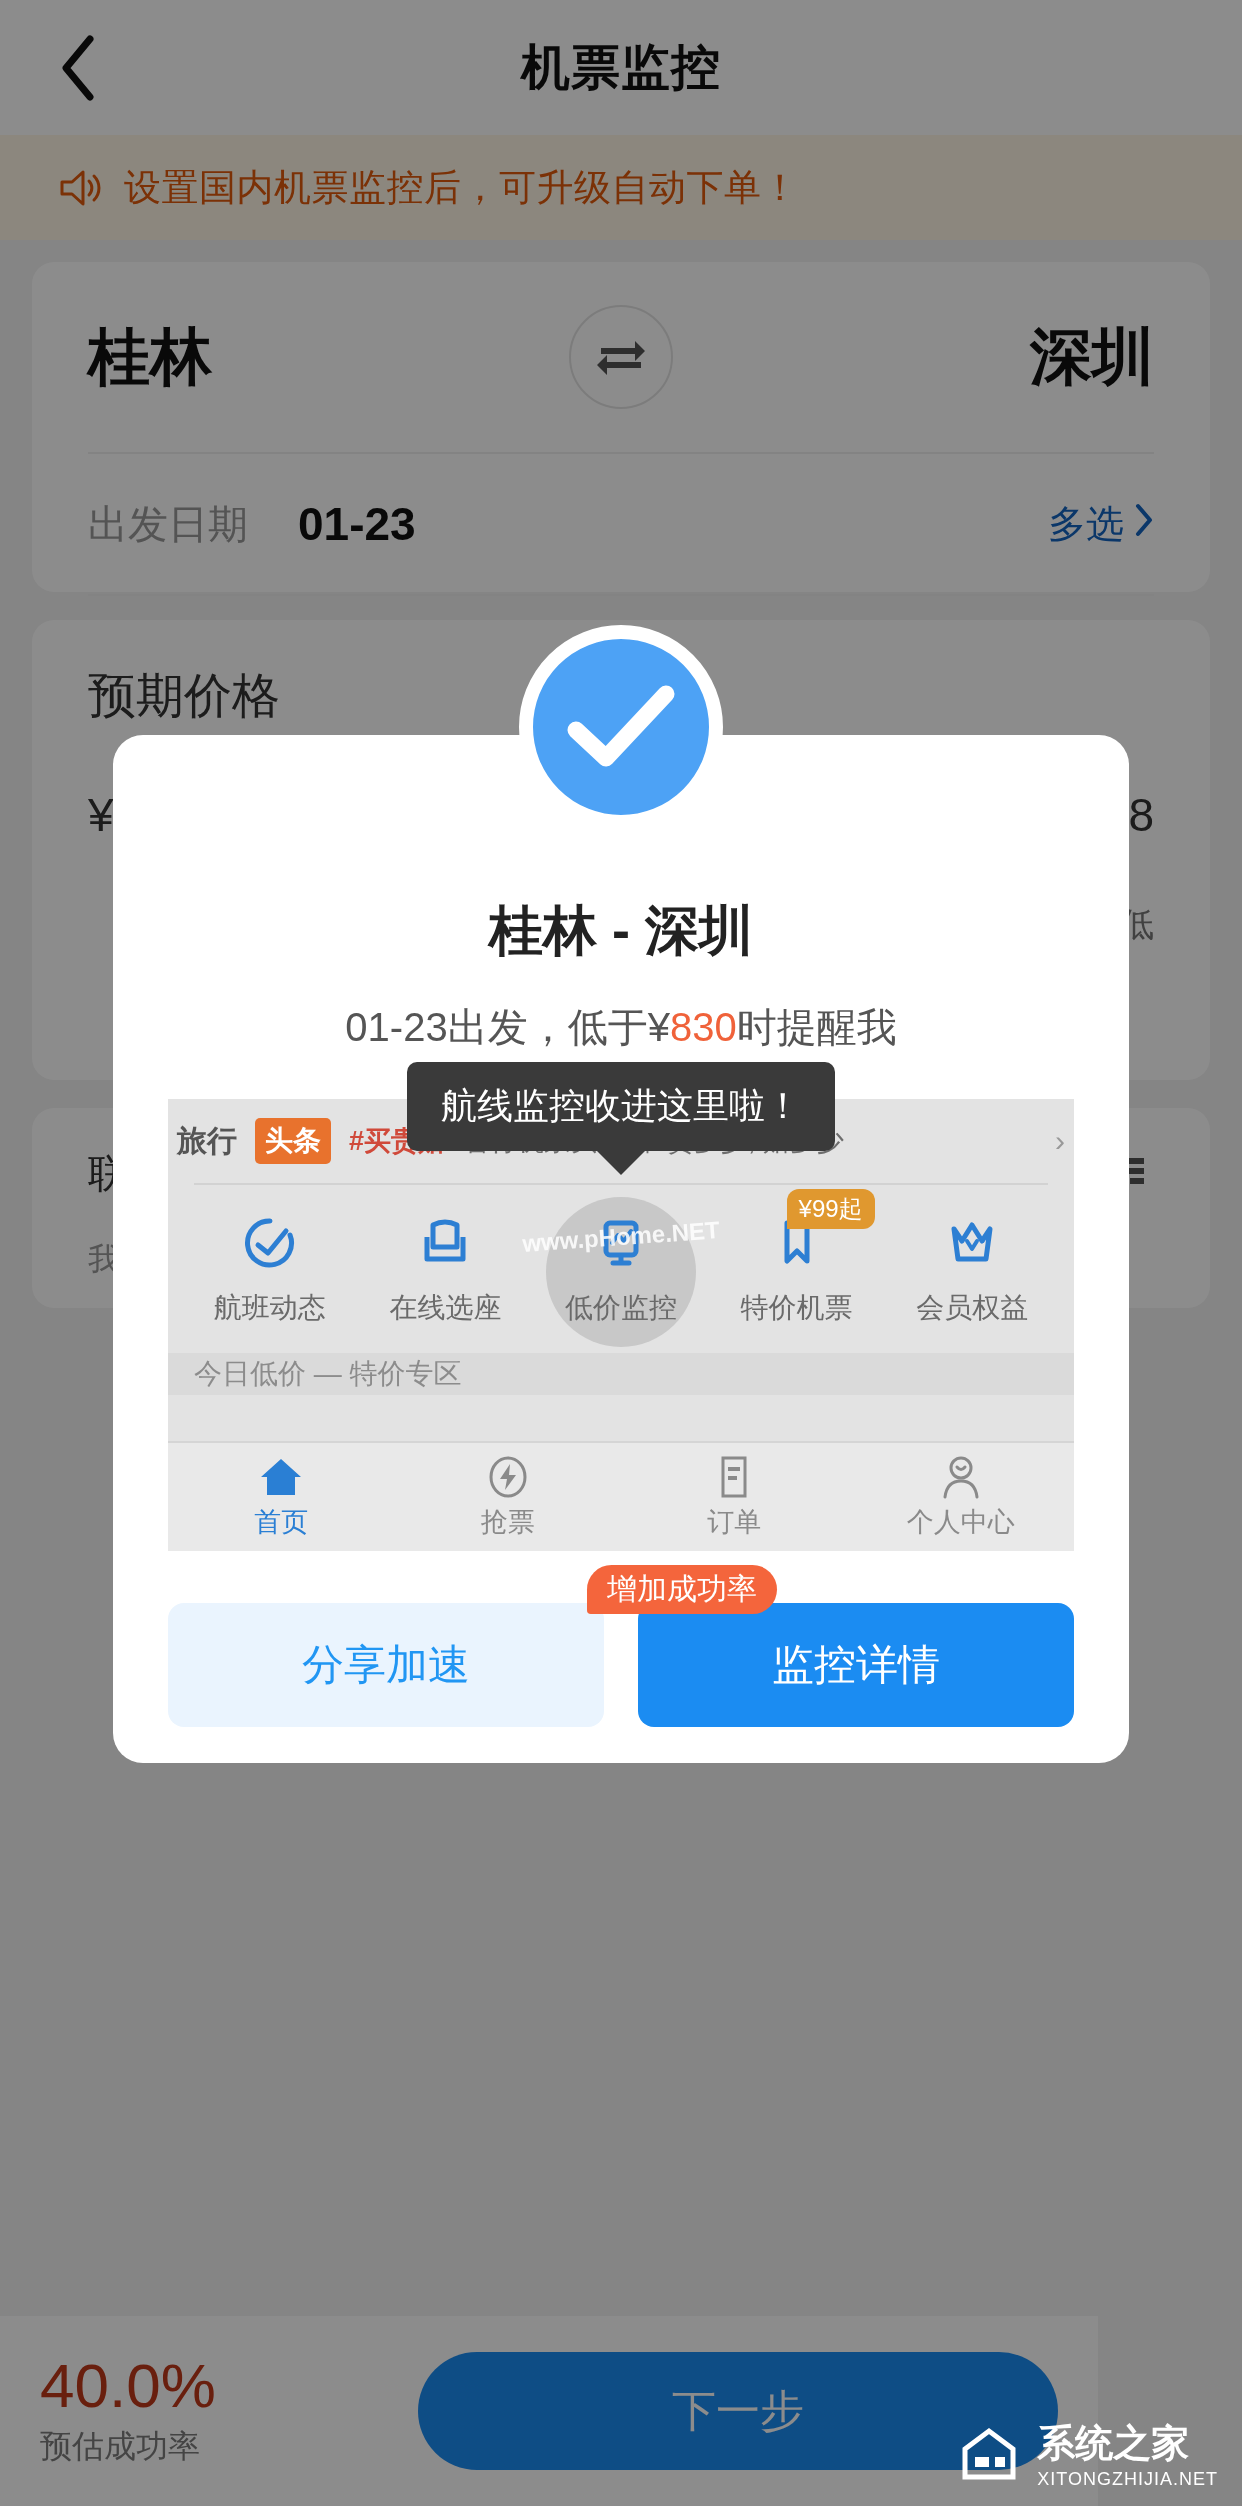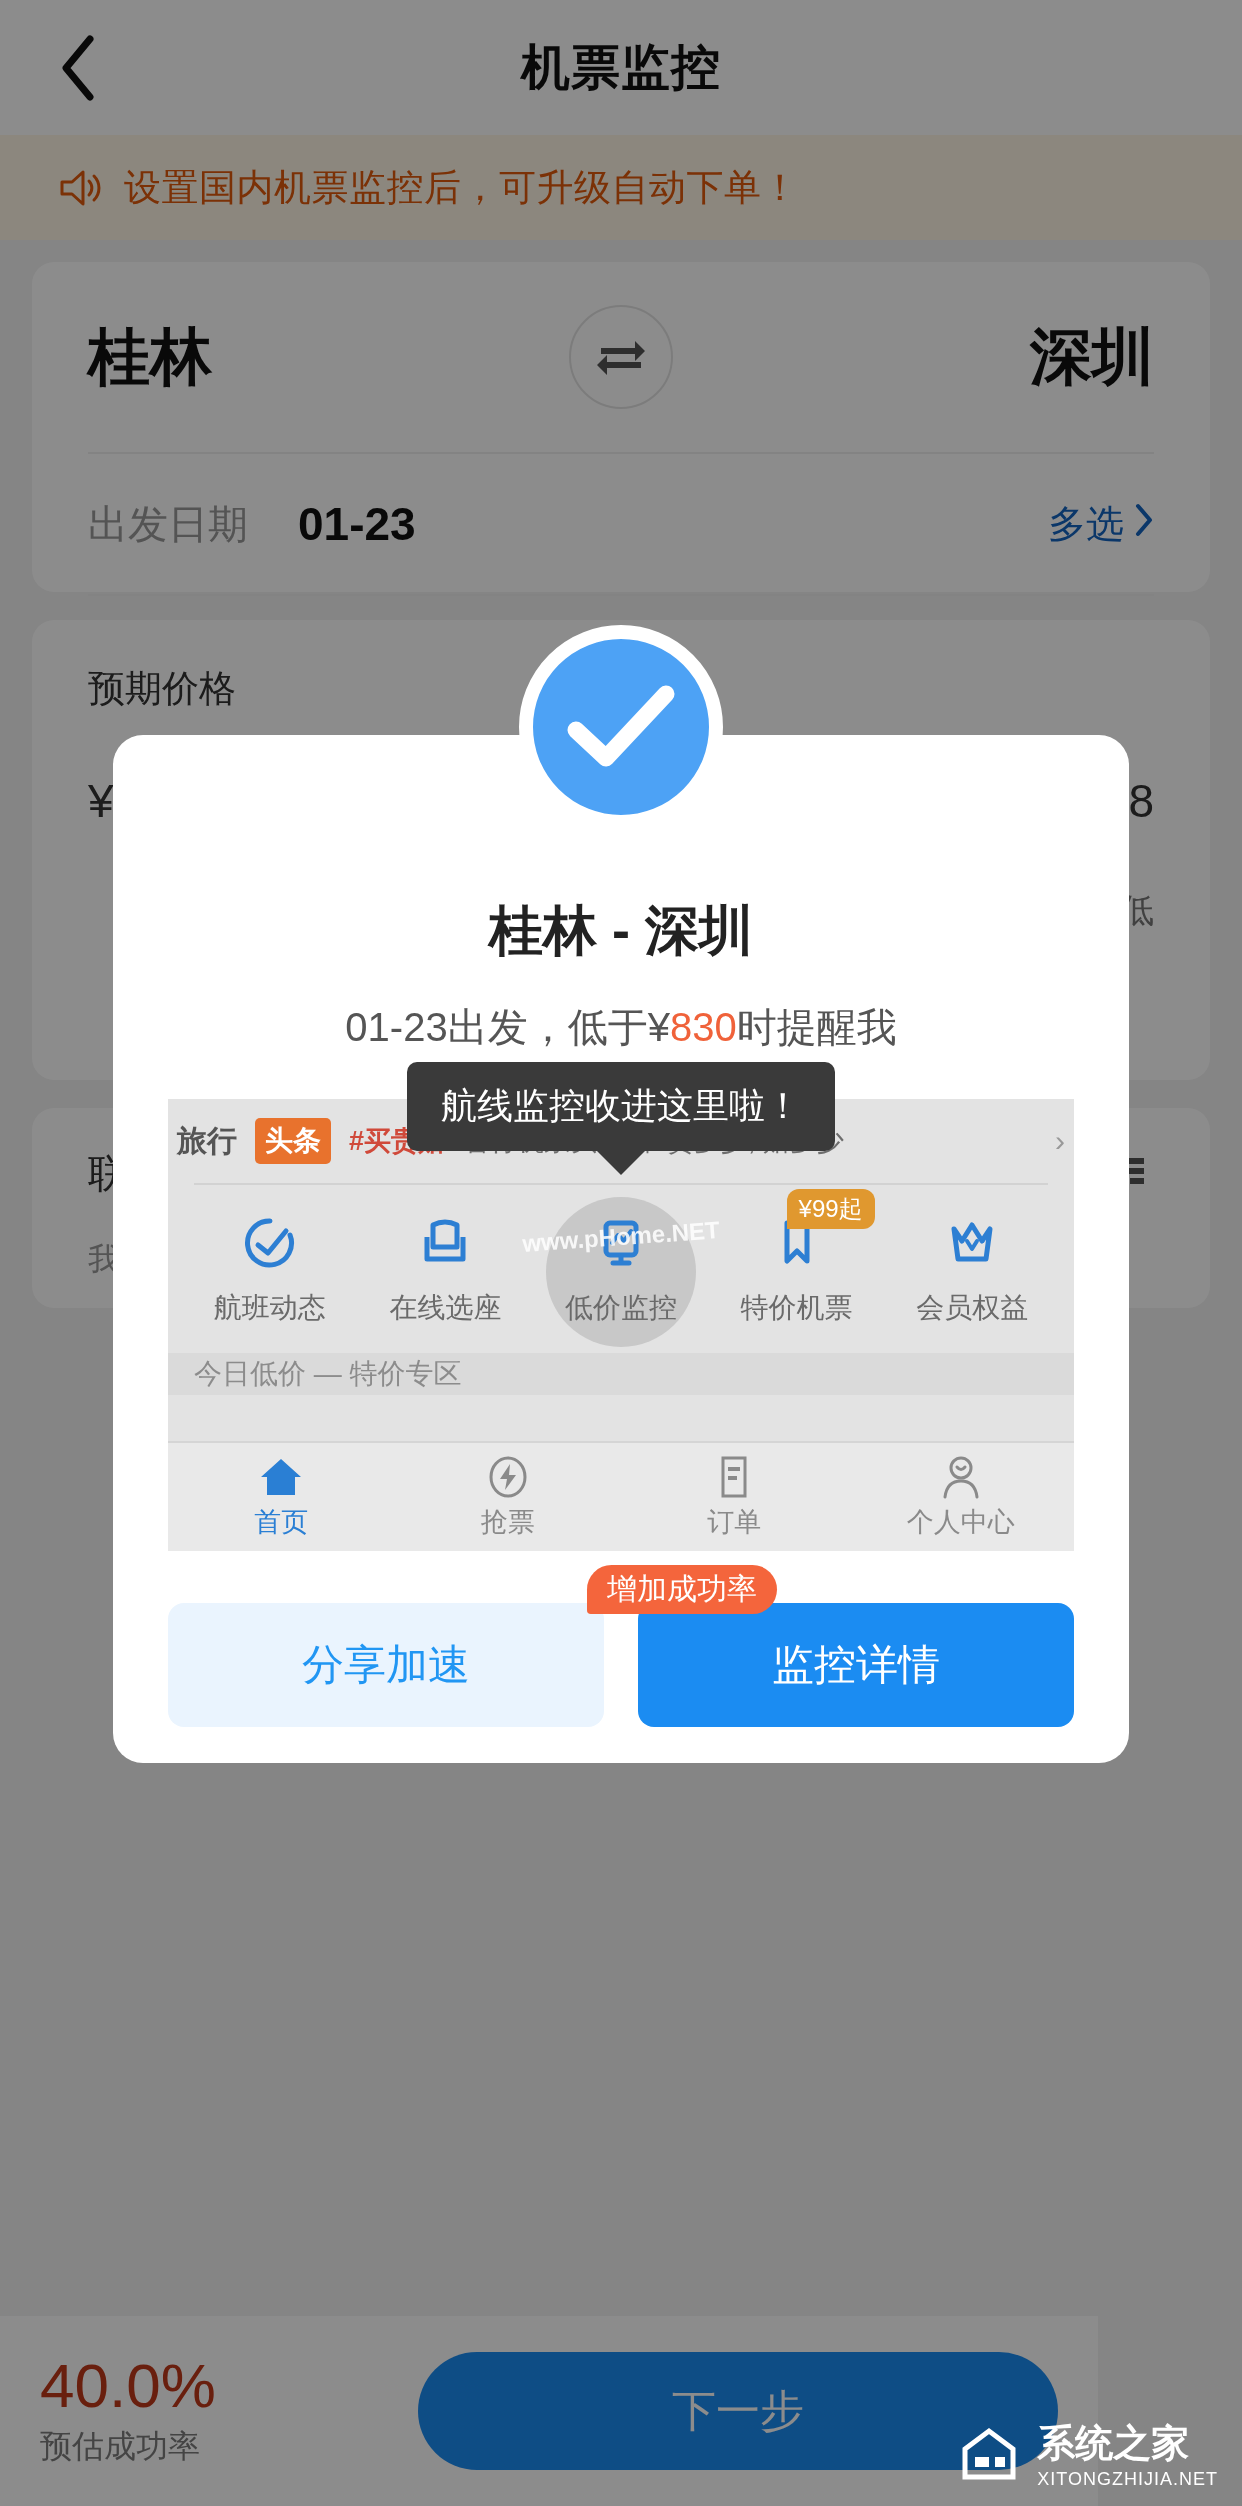--- a/index.html
+++ b/index.html
@@ -67,21 +67,21 @@
   }
   .form-label { font-size:40px; color:#9a9a9a; width:210px; flex:none; }
   .form-value { font-size:46px; font-weight:bold; color:#111; }
   .form-value-sub { font-size:46px; font-weight:bold; color:#111; margin-left:30px; }
   .form-more {
     margin-left:auto; font-size:38px; color:#1565c0;
     display:flex; align-items:center; gap:10px;
   }
 
   #card-mid { top:620px; height:460px; }
-  .ghost-title { font-size:37px; color:#333; padding:44px 56px 0; }
+  .ghost-title { font-size:48px; color:#333; padding:44px 56px 0; }
   .ghost-price { font-size:46px; color:#333; padding:60px 56px 0;
                  display:flex; align-items:baseline; justify-content:space-between; }
   .ghost-small { font-size:34px; color:#777; }
 
   #card-contact { top:1108px; height:200px; }
   .contact-row { display:flex; align-items:center; height:130px; padding:0 56px; }
   .contact-label { font-size:40px; color:#333; }
   .contact-note { font-size:32px; color:#999; padding:0 56px; }
   .contact-icon { margin-left:auto; }
 

